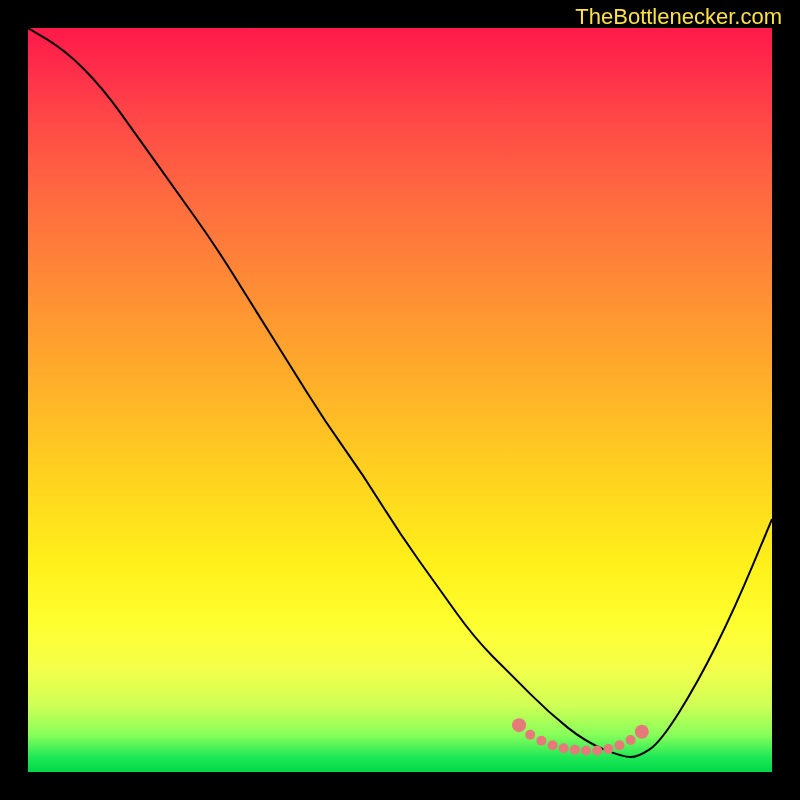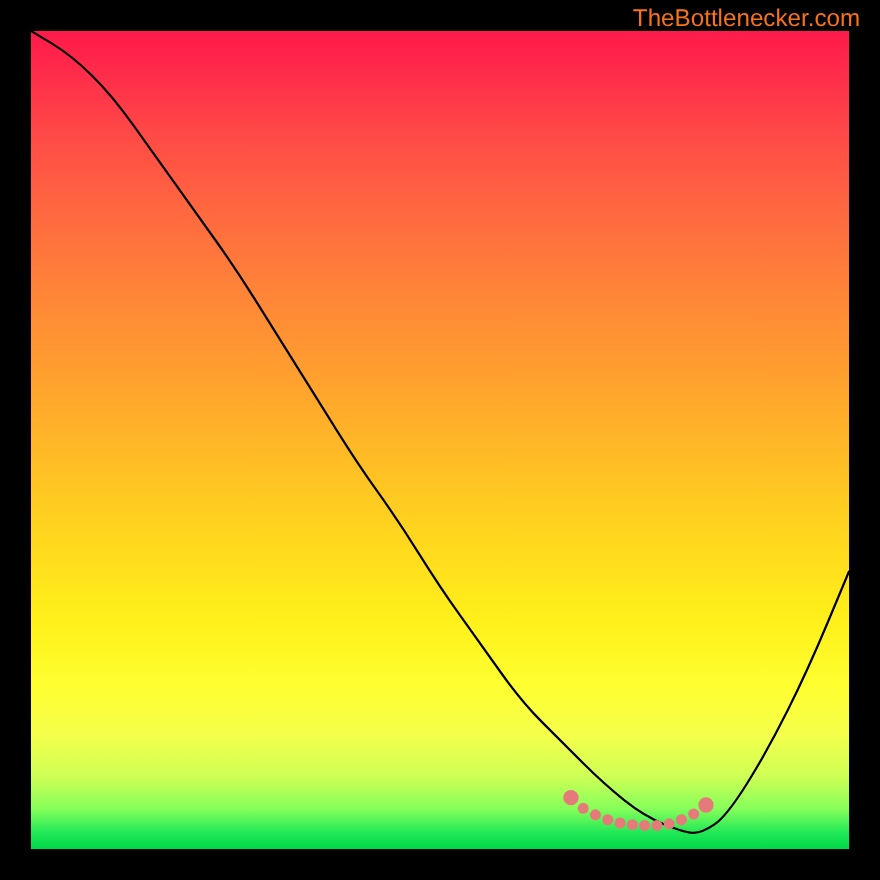--- a/index.html
+++ b/index.html
@@ -7,21 +7,21 @@
     width: 800px;
     height: 800px;
     background: #000;
     position: relative;
     font-family: Arial, sans-serif;
   }
   .attribution {
     position: absolute;
     top: 4px;
     right: 18px;
-    color: #f97316;
+    color: #fde047;
     font-size: 22px;
     font-weight: 500;
     z-index: 10;
   }
   .plot-area {
     position: absolute;
     left: 28px;
     top: 28px;
     width: 744px;
     height: 744px;

